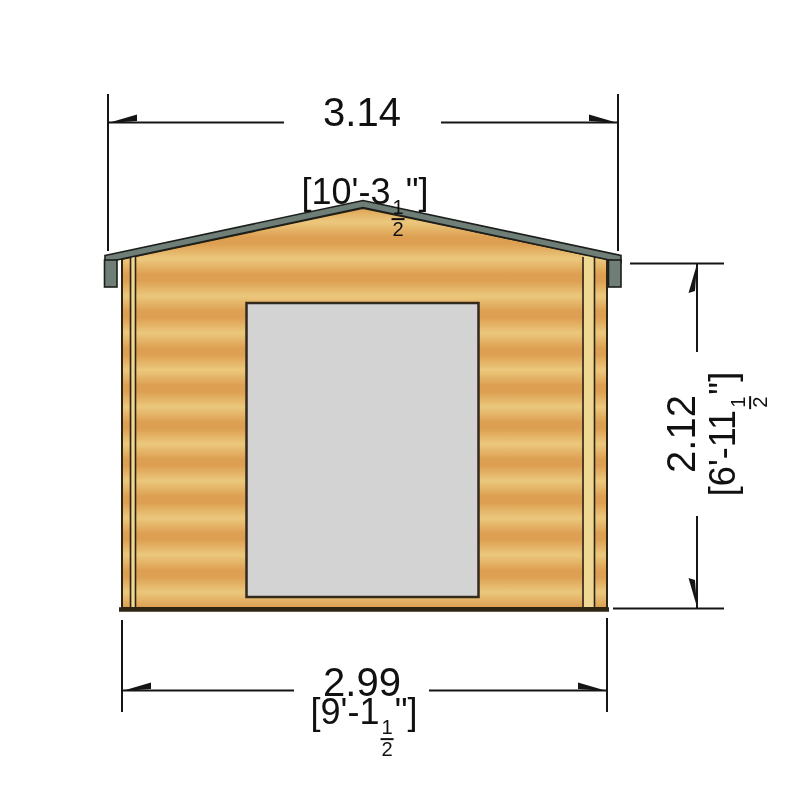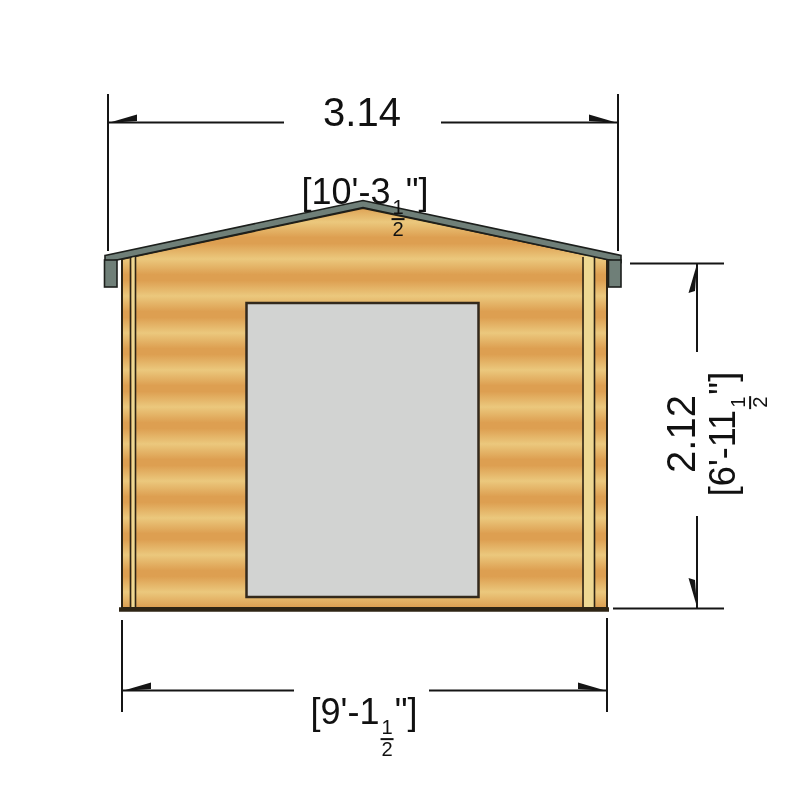--- a/index.html
+++ b/index.html
@@ -103,20 +103,21 @@
       <polygon points="697,607 688.5,578 695,580" fill="#151515"></polygon>
     </g>
   </svg>
 
   <div class="dim-label metric" style="left:362px; top:112px;">3.14</div>
   <div class="dim-label imperial" style="left:365px; top:161px;margin-top:45px;"><span>[10'-3</span><span class="frac">
         <span class="num">1</span>
         <span class="den">2</span>
       </span><span>"]</span></div>
 
+  <div class="dim-label metric" style="left:362px; top:682px;">2.99</div>
   <div class="dim-label imperial" style="left:364px; top:726px;"><span>[9'-1</span><span class="frac">
         <span class="num">1</span>
         <span class="den">2</span>
       </span><span>"]</span></div>
 
   <div class="dim-label-rotated" style="left:715px; top:434px;">
     <div class="row metric">2.12</div>
     <div class="row imperial"><span>[6'-11</span><span class="frac">
           <span class="num">1</span>
           <span class="den">2</span>

